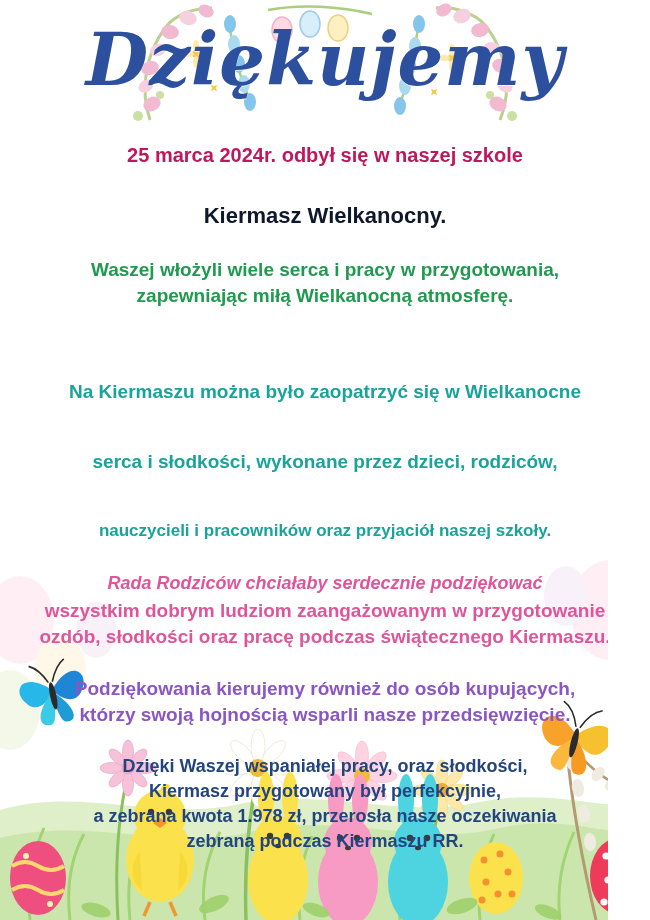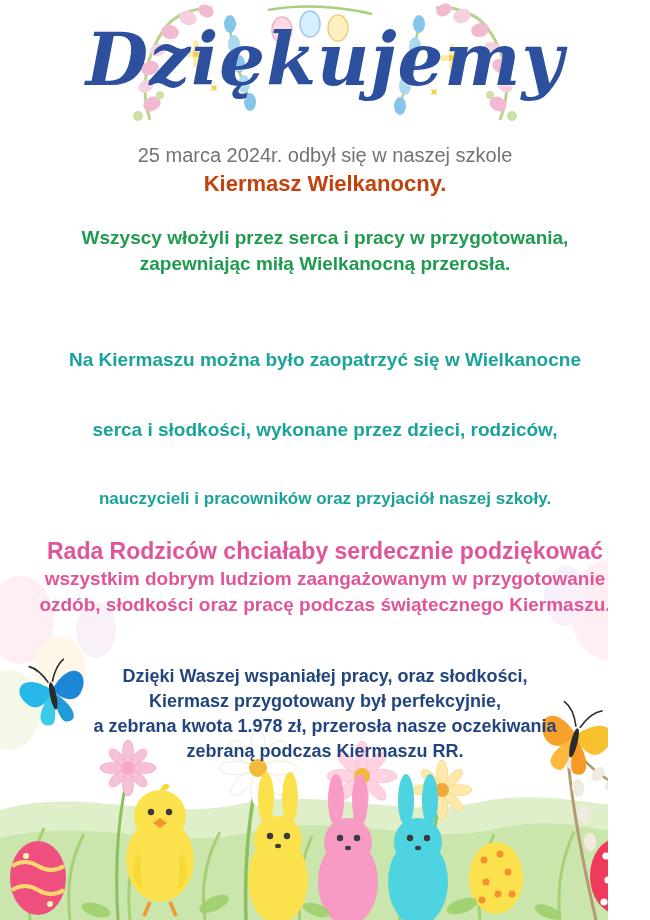--- a/index.html
+++ b/index.html
@@ -60,34 +60,34 @@
   }
   .para {
     margin: 0 0 6px 0;
   }
   .line {
     display: block;
     white-space: nowrap;
   }
   .gap-lg { height: 20px; }
 
-  .l-blue   { color: #737373; font-weight: normal; }
-  .l-orange { color: #c2410c; font-weight: bold; }
+  .l-blue   { color: #be185d; font-weight: bold; }
+  .l-orange { color: #0f172a; font-weight: bold; margin-top: 32px; }
   .l-green  { color: #1f9a4e; font-weight: bold; }
   .l-teal   { color: #1aa39a; font-weight: bold; margin-top: 44px; }
   .l-pink   { color: #e0559a; font-weight: bold; }
   .l-purple { color: #8b55c4; font-weight: bold; }
   .l-navy   { color: #23457f; font-weight: bold; }
 
   .s-20 { font-size: 20px; line-height: 27px; }
   .s-19 { font-size: 19px; line-height: 26px; }
   .s-18 { font-size: 18px; line-height: 25px; }
   .s-17 { font-size: 17px; line-height: 24px; }
   .s-22 { font-size: 22px; line-height: 30px; }
-  .s-21 { font-size: 23px; line-height: 29px; }
+  .s-21 { font-size: 18px; line-height: 29px; font-style: italic; }
 
   
   .garden {
     position: absolute;
     left: 0;
     bottom: 0;
     width: 650px;
     height: 360px;
     pointer-events: none;
     z-index: 2;
@@ -198,39 +198,43 @@
 
   <div class="content">
 
     <div class="para">
       <span class="line s-20 l-blue">25 marca 2024r. odbył się w naszej szkole</span>
       <span class="line s-22 l-orange">Kiermasz Wielkanocny.</span>
     </div>
     <div class="gap-lg"></div>
 
     <div class="para">
-      <span class="line s-19 l-green">Wszyscy włożyli przez serca i pracy w przygotowania,</span>
-      <span class="line s-19 l-green">zapewniając miłą Wielkanocną przerosła.</span>
+      <span class="line s-19 l-green">Waszej włożyli wiele serca i pracy w przygotowania,</span>
+      <span class="line s-19 l-green">zapewniając miłą Wielkanocną atmosferę.</span>
     </div>
     <div class="gap-lg"></div>
 
     <div class="para">
       <span class="line s-19 l-teal">Na Kiermaszu można było zaopatrzyć się w Wielkanocne</span>
       <span class="line s-19 l-teal">serca i słodkości, wykonane przez dzieci, rodziców,</span>
       <span class="line s-17 l-teal">nauczycieli i pracowników oraz przyjaciół naszej szkoły.</span>
     </div>
     <div class="gap-lg"></div>
 
     <div class="para">
       <span class="line s-21 l-pink">Rada Rodziców chciałaby serdecznie podziękować</span>
       <span class="line s-19 l-pink">wszystkim dobrym ludziom zaangażowanym w przygotowanie</span>
       <span class="line s-19 l-pink">ozdób, słodkości oraz pracę podczas świątecznego Kiermaszu.</span>
     </div>
     <div class="gap-lg"></div>
 
+    <div class="para">
+      <span class="line s-19 l-purple">Podziękowania kierujemy również do osób kupujących,</span>
+      <span class="line s-19 l-purple">którzy swoją hojnością wsparli nasze przedsięwzięcie.</span>
+    </div>
     <div class="gap-lg"></div>
 
     <div class="para">
       <span class="line s-18 l-navy">Dzięki Waszej wspaniałej pracy, oraz słodkości,</span>
       <span class="line s-18 l-navy">Kiermasz przygotowany był perfekcyjnie,</span>
       <span class="line s-18 l-navy">a zebrana kwota 1.978 zł, przerosła nasze oczekiwania</span>
       <span class="line s-18 l-navy">zebraną podczas Kiermaszu RR.</span>
     </div>
   </div>
 

